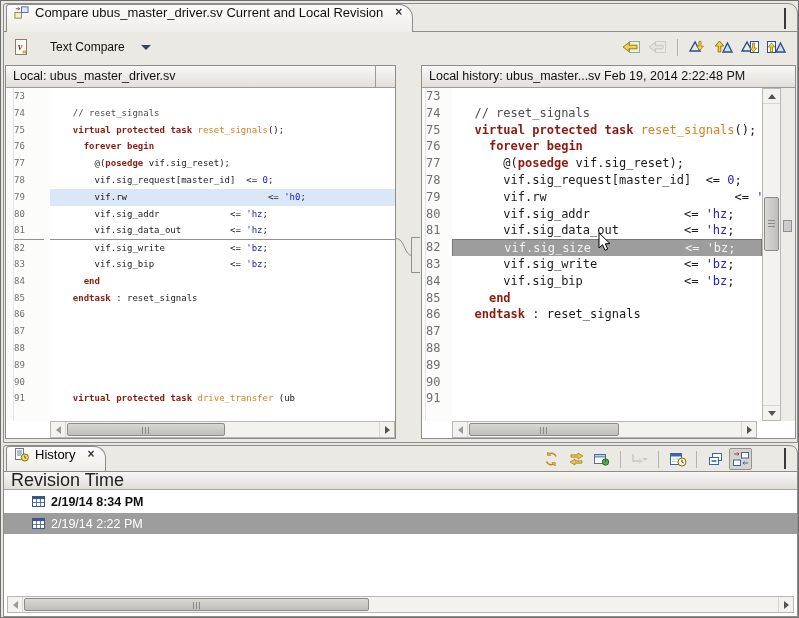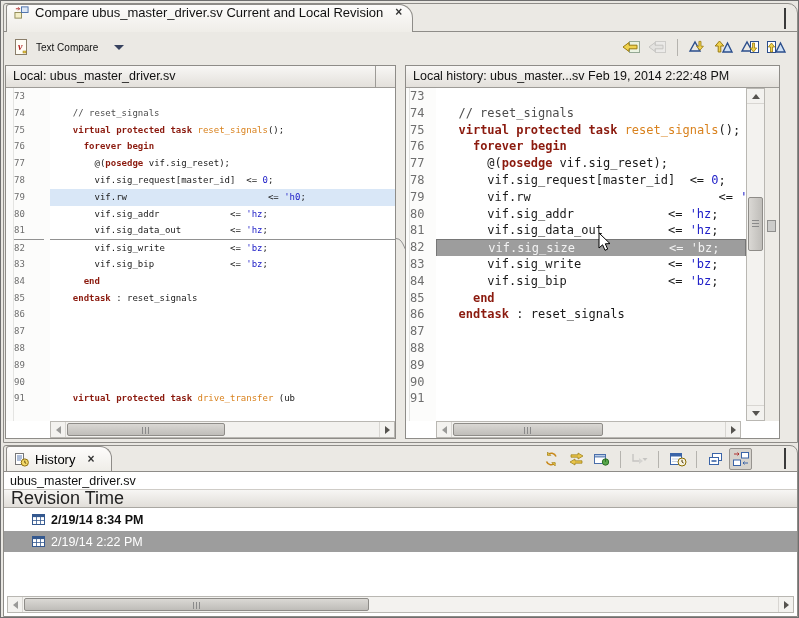--- a/index.html
+++ b/index.html
@@ -13,32 +13,32 @@
   .tab{position:absolute;left:3px;top:1px;height:28px;display:flex;align-items:flex-start;gap:6px;
        padding:0 10px 0 7px;background:linear-gradient(#FDFCFB,#EFEDE8);border:1px solid #8E8C88;border-bottom:none;
        border-radius:3px 14px 0 0;font-size:13px;color:#111;white-space:nowrap}
   .tab-close{font-weight:bold;font-size:12px;color:#333;margin-left:6px;cursor:default}
   .winbtns{position:absolute;right:12px;top:8px;display:flex;gap:12px;align-items:flex-start}
   .ico-min{width:11px;height:3px;background:#3A3A3A;margin-top:3px}
   .ico-max{width:12px;height:11px;border:1px solid #3A3A3A;border-top:3px solid #3A3A3A;background:#fff}
 
   
   .cmp-toolbar{left:3px;top:31px;width:793px;height:30px;display:flex;align-items:center;padding:0 10px;gap:6px}
-  .cmp-label{font-size:10px;color:#111;margin-left:2px}
+  .cmp-label{font-size:12px;color:#111;margin-left:16px}
   .dd-arrow{width:0;height:0;border-left:5px solid transparent;border-right:5px solid transparent;border-top:5px solid #37425E;margin-left:10px}
   .tb-right{margin-left:auto;display:flex;align-items:center;gap:3px}
   .tb-btn{width:23px;height:22px;display:flex;align-items:center;justify-content:center;border:1px solid transparent;border-radius:2px}
   .tb-sep{width:1px;height:17px;background:#B5B3AE;margin:0 5px}
   .disabled{opacity:.45;filter:grayscale(1)}
   .pressed{background:#D6D3CD;border:1px solid #97948F}
 
   
   .pane{background:#fff;border:1px solid #8E8C88}
   .pane-left{left:4px;top:64px;width:391px;height:374px}
-  .pane-right{left:404px;top:64px;width:375px;height:374px}
+  .pane-right{left:420px;top:64px;width:375px;height:374px}
   .pane-hd{height:22px;line-height:21px;padding-left:7px;font-size:12.5px;color:#111;
            background:linear-gradient(#F8F7F5,#E3E0DB);border-bottom:1px solid #9D9B97;position:relative;white-space:nowrap;overflow:hidden}
   .hd-cell{position:absolute;right:0;top:0;bottom:0;width:20px;border-left:1px solid #9D9B97}
   .pane-body{position:absolute;top:22px;bottom:17px;left:0;right:0;display:flex;overflow:hidden}
   .annot{width:8px;background:#FBFBFA;border-right:1px solid #E4E4E2}
   .gutter{color:#6E6E6E;background:#FCFCFB}
   .pane-left .gutter{width:36px;padding-right:6px}
   .pane-right .gutter{width:26px;padding-right:4px}
   .pane-left .annot{width:8px}.pane-right .annot{width:4px}
   .codecol{flex:1;overflow:hidden;position:relative}
@@ -77,21 +77,21 @@
   .vbar .dn{position:absolute;bottom:0;left:0;right:0;height:15px;display:flex;align-items:center;justify-content:center;border-top:1px solid #D8D6D2}
   .vthumb{position:absolute;left:1px;right:1px;top:108px;height:54px;background:linear-gradient(90deg,#DAD8D4,#BFBDB9);border:1px solid #8E8C88;border-radius:2px}
   .vthumb:after{content:"";position:absolute;top:50%;left:50%;width:7px;height:9px;margin:-4px 0 0 -4px;
     background:repeating-linear-gradient(180deg,#8a8a8a 0 1px,transparent 1px 3px)}
   .overview{position:absolute;top:22px;bottom:17px;right:0;width:14px;background:#EDEBE6}
   .ov-marker{position:absolute;left:2px;top:132px;width:9px;height:12px;background:#CCCCCA;border:1px solid #8F8F8D}
 
   
   .hist-frame{left:2px;top:444px;width:795px;height:172px;border:1px solid #8E8C88;border-radius:3px 8px 0 0;background:#EBE9E4}
   .hist-tabbar{left:2px;top:444px;width:795px;height:26px}
-  .hist-tab{position:absolute;left:3px;top:1px;height:25px;display:flex;align-items:center;gap:6px;padding:0 17px 0 7px;
+  .hist-tab{position:absolute;left:3px;top:1px;height:25px;display:flex;align-items:flex-start;gap:6px;padding:0 11px 0 7px;
     background:linear-gradient(#FDFCFB,#EFEDE8);border:1px solid #8E8C88;border-bottom:none;border-radius:3px 12px 0 0;font-size:13px}
   .hist-tools{position:absolute;right:46px;top:3px;display:flex;align-items:center;gap:2px}
   .hist-winbtns{position:absolute;right:12px;top:6px;display:flex;gap:10px}
   .hist-content{left:3px;top:470px;width:793px;height:145px;background:#fff;border-top:1px solid #8E8C88}
   .hist-file{height:18px;line-height:18px;padding-left:6px;font-size:12.5px;color:#111;background:#fff;border-bottom:1px solid #CFCCC7}
   .hist-colhd{height:18px;line-height:17px;padding-left:7px;font-size:18px;color:#222;
     background:linear-gradient(#F7F6F4,#E1DED9);border-bottom:1px solid #A9A7A2}
   .rev-row{height:21px;display:flex;align-items:center;font-size:12.5px;color:#111;margin-top:1px}
   .rev-row .ricon{margin-left:28px;margin-right:6px;display:flex}
   .rev-bold{font-weight:bold}
@@ -395,21 +395,20 @@
       </span>
     </span>
 
     <span class="hist-winbtns">
       <span><span class="ico-min"></span></span>
       <span><span class="ico-max"></span></span>
     </span>
   </div>
 
   <div class="abs hist-content">
-    <div class="hist-file">ubus_master_driver.sv</div>
     <div class="hist-colhd">Revision Time</div>
     <div id="rev-rows">
         <div class="rev-row rev-bold">
           <span class="ricon">
             <svg width="13" height="13" viewBox="0 0 13 13">
               <rect x="0.5" y="1.5" width="12" height="10" fill="#FFF" stroke="#35598F"></rect>
               <rect x="0.5" y="1.5" width="12" height="2.6" fill="#35598F"></rect>
               <path d="M4.5 4 v7.5 M8.5 4 v7.5 M0.5 7.5 h12" stroke="#35598F" stroke-width="0.8" fill="none"></path>
             </svg>
           </span>

